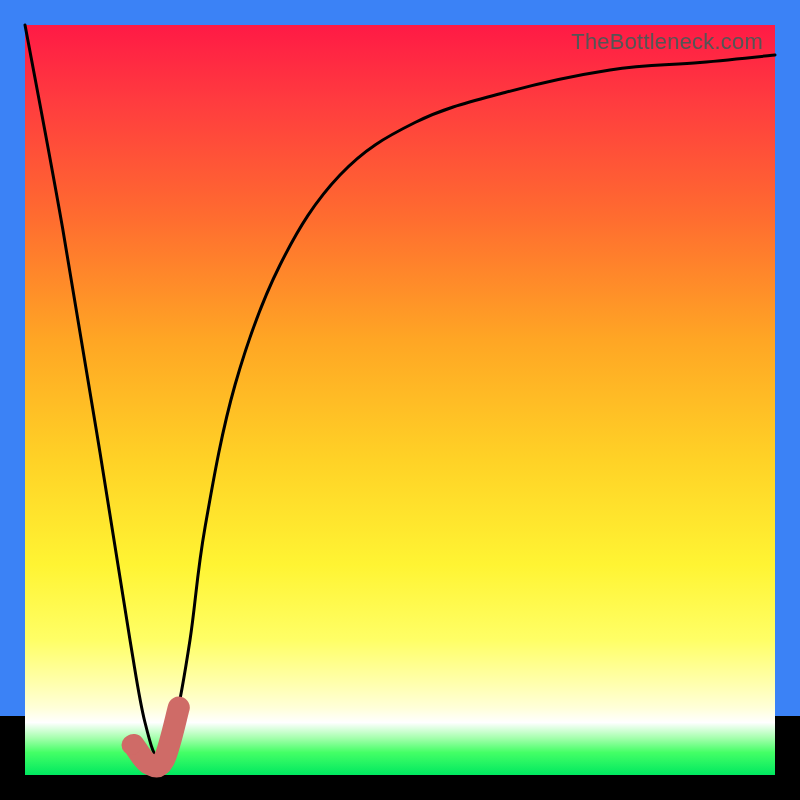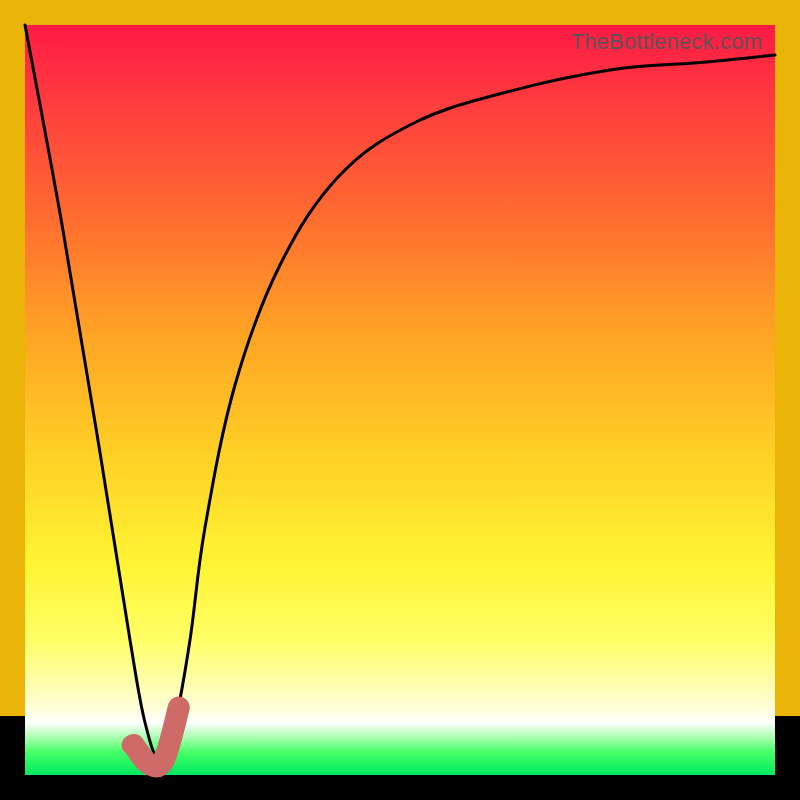--- a/index.html
+++ b/index.html
@@ -8,21 +8,21 @@
     width: 800px;
     height: 800px;
     overflow: hidden;
     background: #000;
     font-family: Arial, Helvetica, sans-serif;
   }
   .frame {
     position: relative;
     width: 800px;
     height: 716px;
-    background: #eab308;
+    background: #3b82f6;
   }
   .plot-area {
     position: absolute;
     left: 25px;
     top: 25px;
     width: 750px;
     height: 750px;
     background: linear-gradient(
       to bottom,
       #ff1a45 0%,

